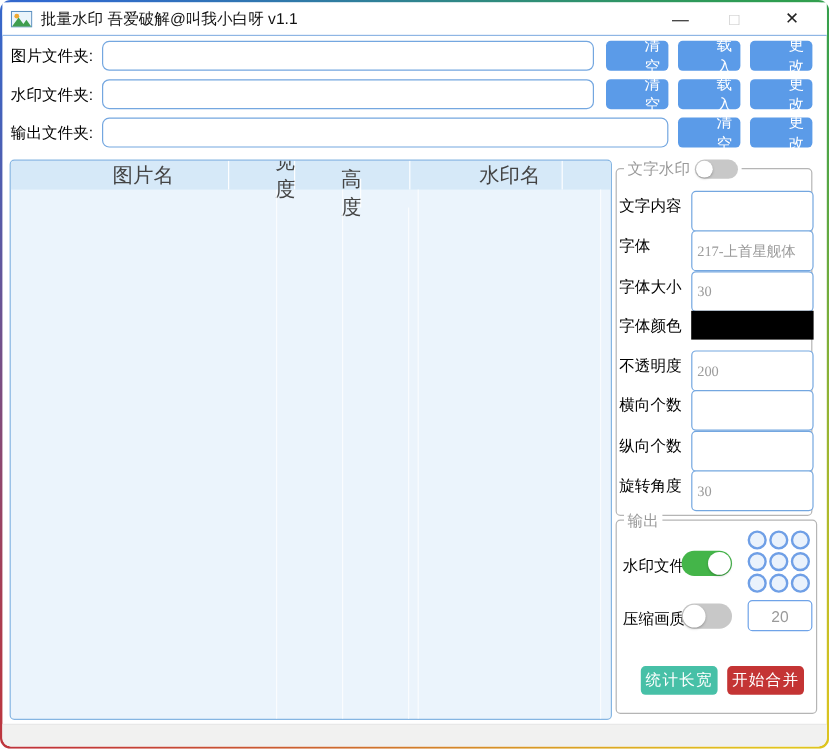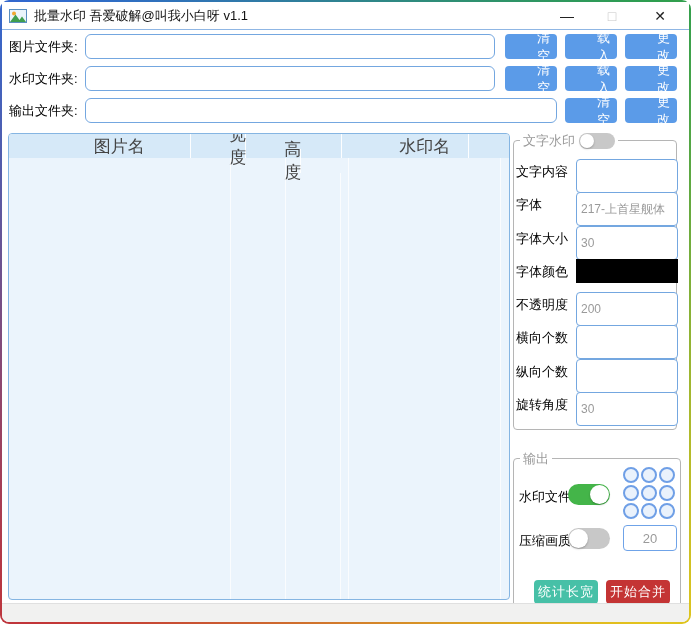--- a/index.html
+++ b/index.html
@@ -160,21 +160,21 @@
     <div class="tbody">
       <div class="tcell c0"></div>
       <div class="tcell c1"></div>
       <div class="tcell c2"></div>
       <div class="tcell c3"></div>
       <div class="tcell c4"></div>
       <div class="tcell c5"></div>
     </div>
   </div>
 
-  <div class="groupbox" style="left:513px; top:140px; width:164px; height:290px;">
+  <div class="groupbox" style="left:513px; top:140px; width:164px; height:290px;font-family:Liberation Serif, serif;">
     <div class="legend">
       <span>文字水印</span>
       <span class="toggle sm off">
           <span class="knob"></span>
         </span>
     </div>
 
     <span class="gw-label" style="top:18px;">文字内容</span>
     <input class="gw-input" style="top: 18px;" value="">
 
@@ -193,21 +193,21 @@
     <span class="gw-label" style="top:184px;">横向个数</span>
     <input class="gw-input" style="top: 184px;" value="">
 
     <span class="gw-label" style="top:218px;">纵向个数</span>
     <input class="gw-input" style="top: 218px;" value="">
 
     <span class="gw-label" style="top:251px;">旋转角度</span>
     <input class="gw-input" style="top: 251px;" placeholder="30">
   </div>
 
-  <div class="groupbox" style="left:513px; top:458px; width:168px; height:162px;">
+  <div class="groupbox" style="left:513px; top:433px; width:168px; height:162px;">
     <div class="legend">
       <span>输出</span>
     </div>
 
     <span class="out-label" style="top:29px;">水印文件夹</span>
     <span class="toggle lg on" style="position:absolute; left:54px; top:25px;">
         <span class="knob"></span>
       </span>
     <div class="pos-grid">
       <span class="pos-cell"></span>

